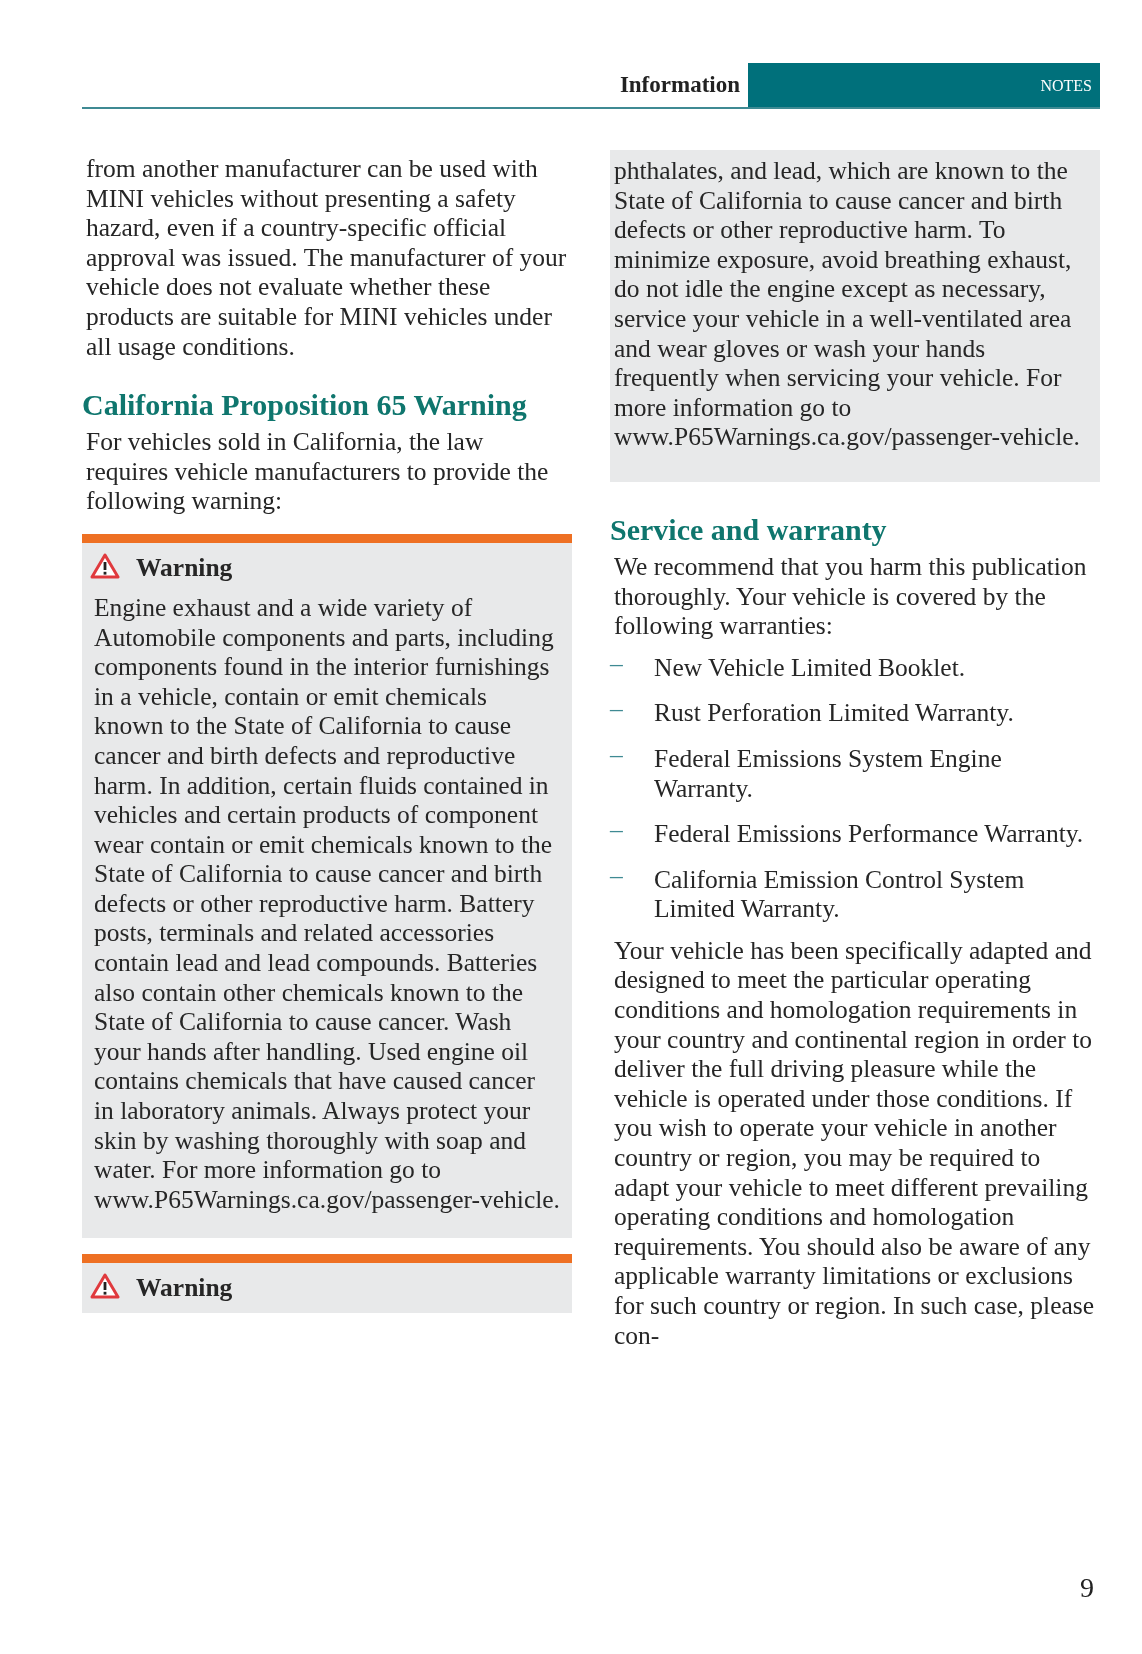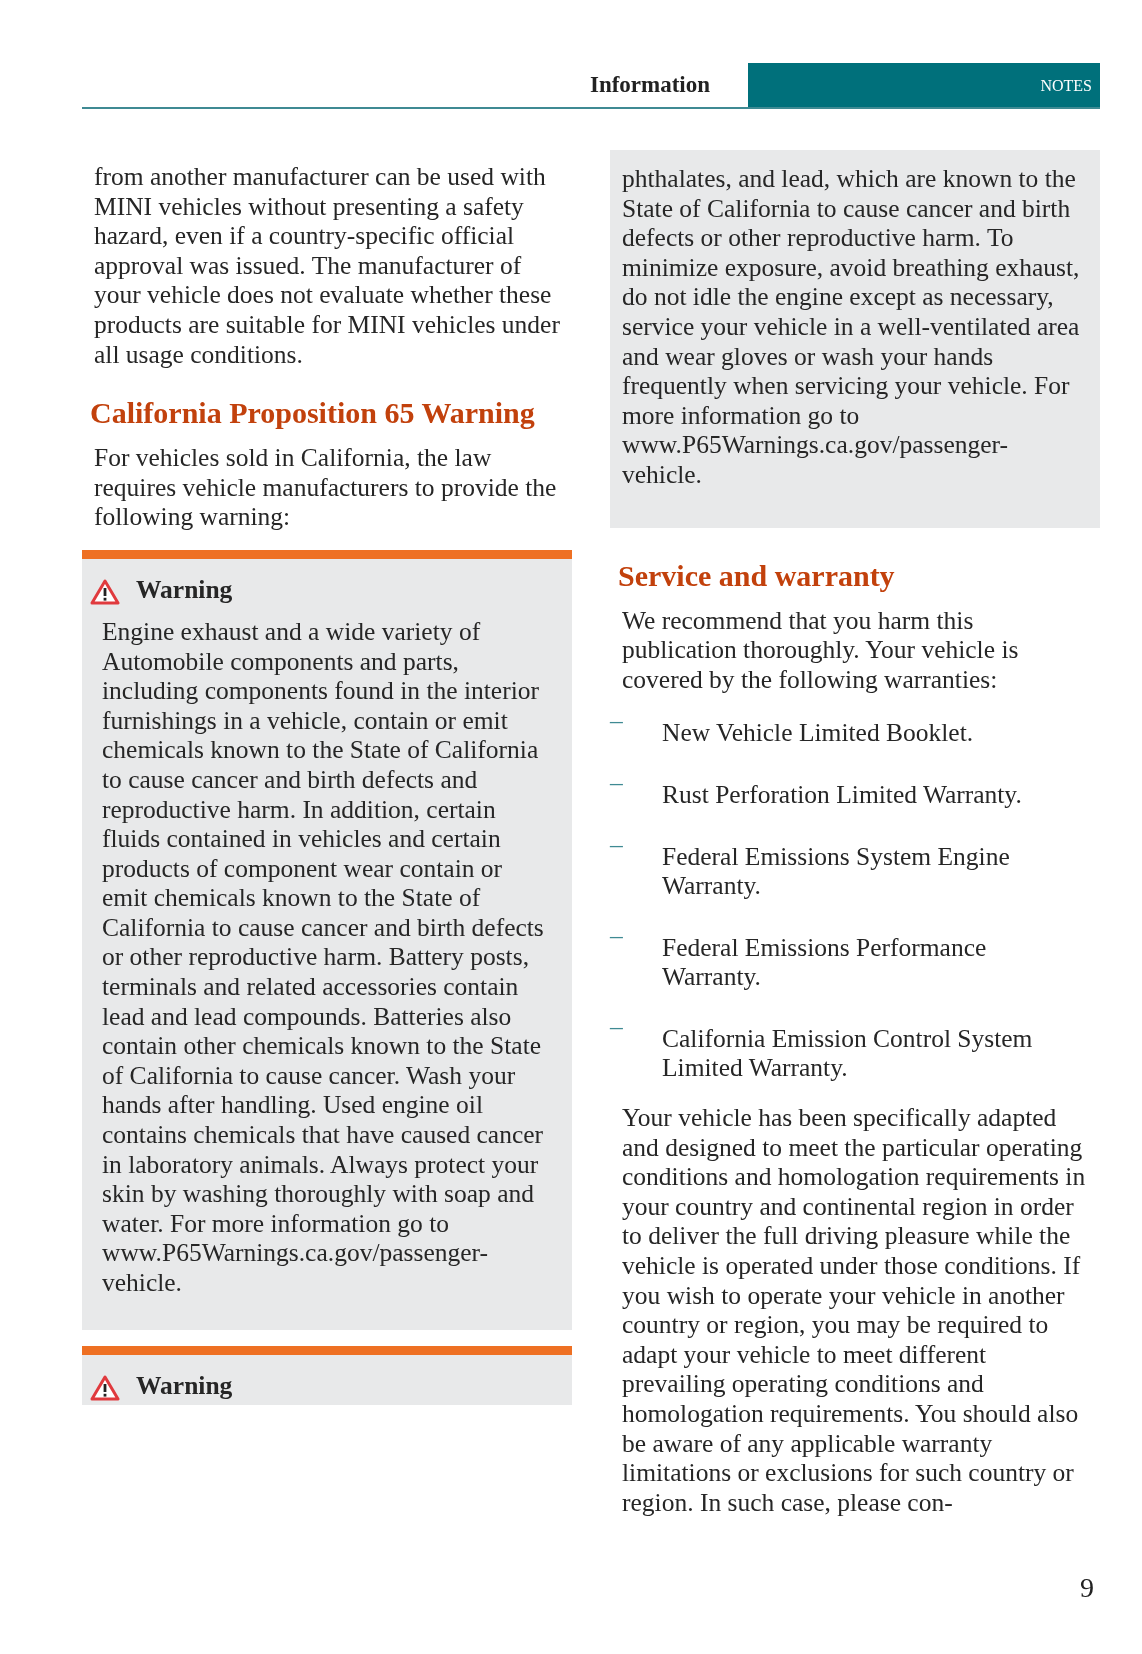--- a/index.html
+++ b/index.html
@@ -1,35 +1,35 @@
 <!DOCTYPE html>
 <html><head>
 <meta charset="utf-8">
 <style>
   html, body { margin:0; padding:0; }
   body { width:1142px; height:1654px; background:#ffffff; position:relative; overflow:hidden;
          font-family:"DejaVu Serif", "Liberation Serif", serif; color:#262626; }
   .header-line { position:absolute; left:82px; top:107px; width:1018px; height:2px; background:#3f8a93; }
-  .header-section { position:absolute; left:560px; top:63px; width:180px; height:44px; text-align:center;
+  .header-section { position:absolute; left:560px; top:63px; width:180px; height:44px; text-align:right;
          font-size:23px; font-weight:bold; line-height:44px; color:#222; font-family:"Liberation Serif", serif; }
   .header-tab { position:absolute; left:748px; top:63px; width:352px; height:45px; background:#00707b;
          color:#fff; font-size:16px; line-height:45px; text-align:right; box-sizing:border-box; padding-right:8px;
          font-family:"Liberation Serif", serif; }
   .col { position:absolute; top:150px; }
   .col-left { left:82px; width:490px; }
   .col-right { left:610px; width:490px; }
-  p, .li-text { font-family:"Liberation Serif", serif; font-size:25.5px; line-height:29.6px; margin:12px; }
+  p, .li-text { font-family:"Liberation Serif", serif; font-size:25.5px; line-height:29.6px; margin:4px; }
   p.gap { margin-top:8px; }
-  h2 { font-family:"Liberation Serif", serif; color:#c2410c; font-size:30px; font-weight:bold; margin:8px; line-height:36px; }
+  h2 { font-family:"Liberation Serif", serif; color:#0f766e; font-size:30px; font-weight:bold; margin:0; line-height:36px; }
   .h-left { margin-top:26px; margin-bottom:4px; }
   .h-right { margin-top:30px; margin-bottom:4px; }
   .warn { background:#e8e9ea; border-top:9px solid #ee7023; padding:10px 8px 20px 8px; }
   .warn + .warn { margin-top:16px; }
   .warn-first { margin-top:18px; }
-  .warn-title { display:flex; align-items:flex-end; height:36px; margin-bottom:2px; }
+  .warn-title { display:flex; align-items:flex-start; height:36px; margin-bottom:2px; }
   .warn-title span.t { font-family:"Liberation Serif", serif; font-weight:bold; font-size:25.5px; margin-left:16px; }
   .warn-icon { width:30px; height:26px; display:inline-block; }
   .gray-cont { background:#e8e9ea; padding:2px 8px 26px 0; }
   ul.list { list-style:none; padding:0; margin:8px 0 6px 0; }
   ul.list li { display:flex; margin-bottom:8px; }
   ul.list li .dash { width:40px; flex:0 0 40px; color:#3f8a93; font-family:"Liberation Serif", serif; font-size:25.5px; line-height:29.6px; }
   .page-number { position:absolute; left:1080px; top:1572px; font-size:28px; font-family:"Liberation Serif", serif; color:#222; }
 </style>
 </head>
 <body>

